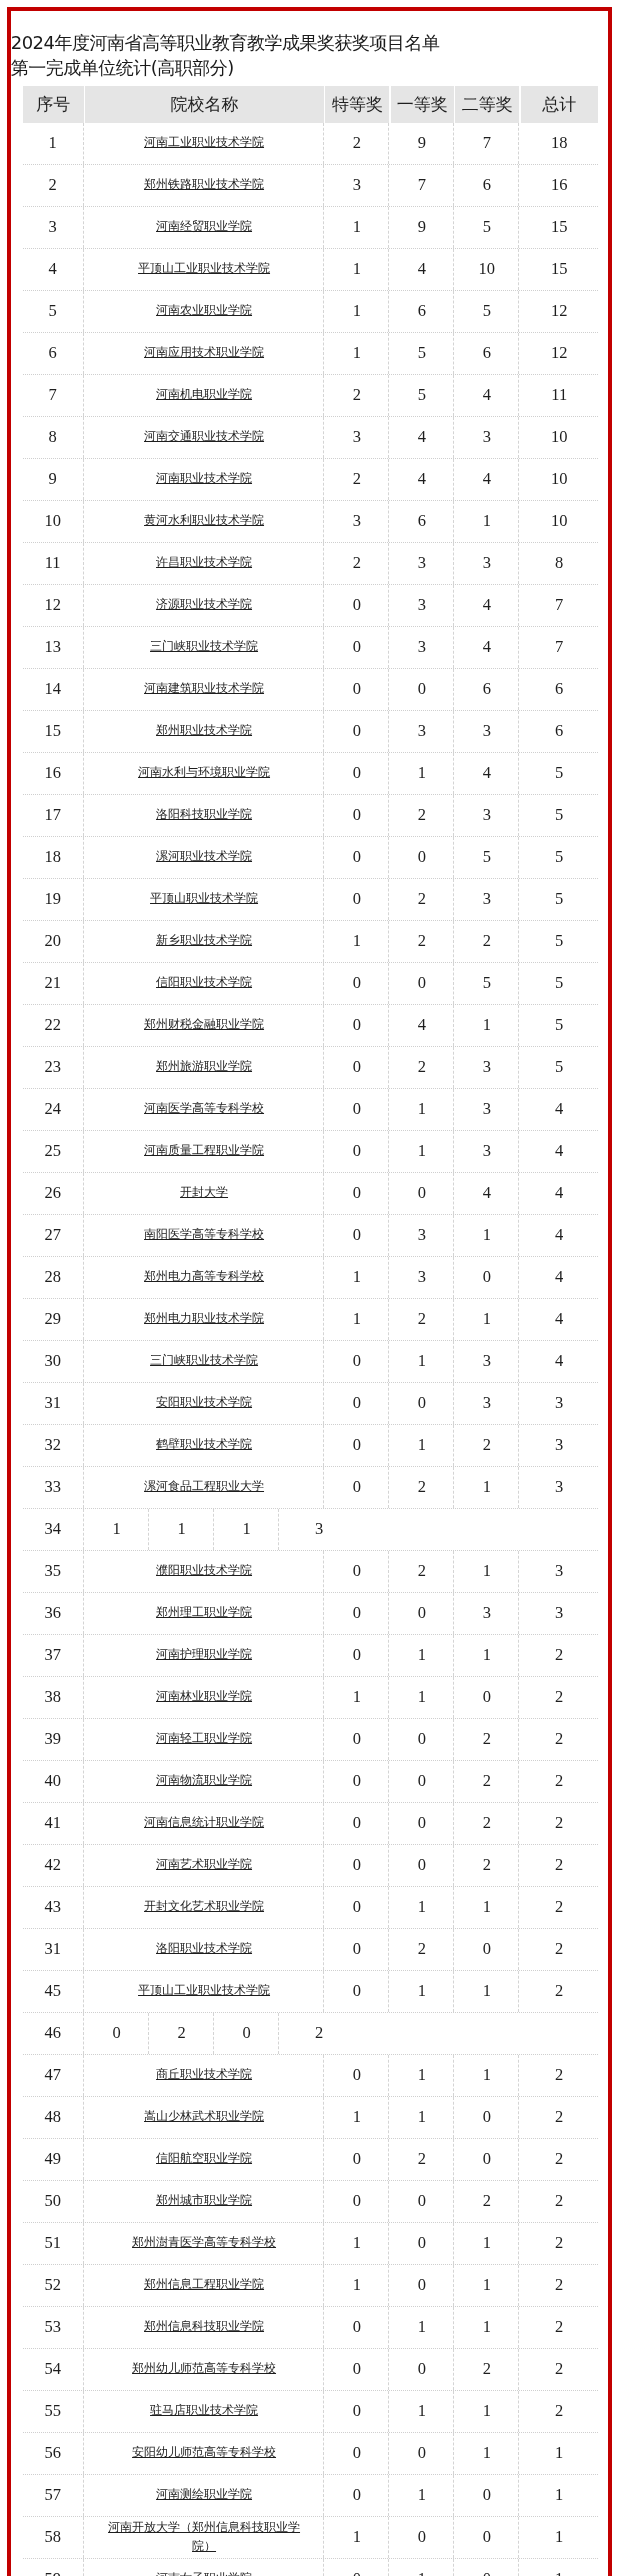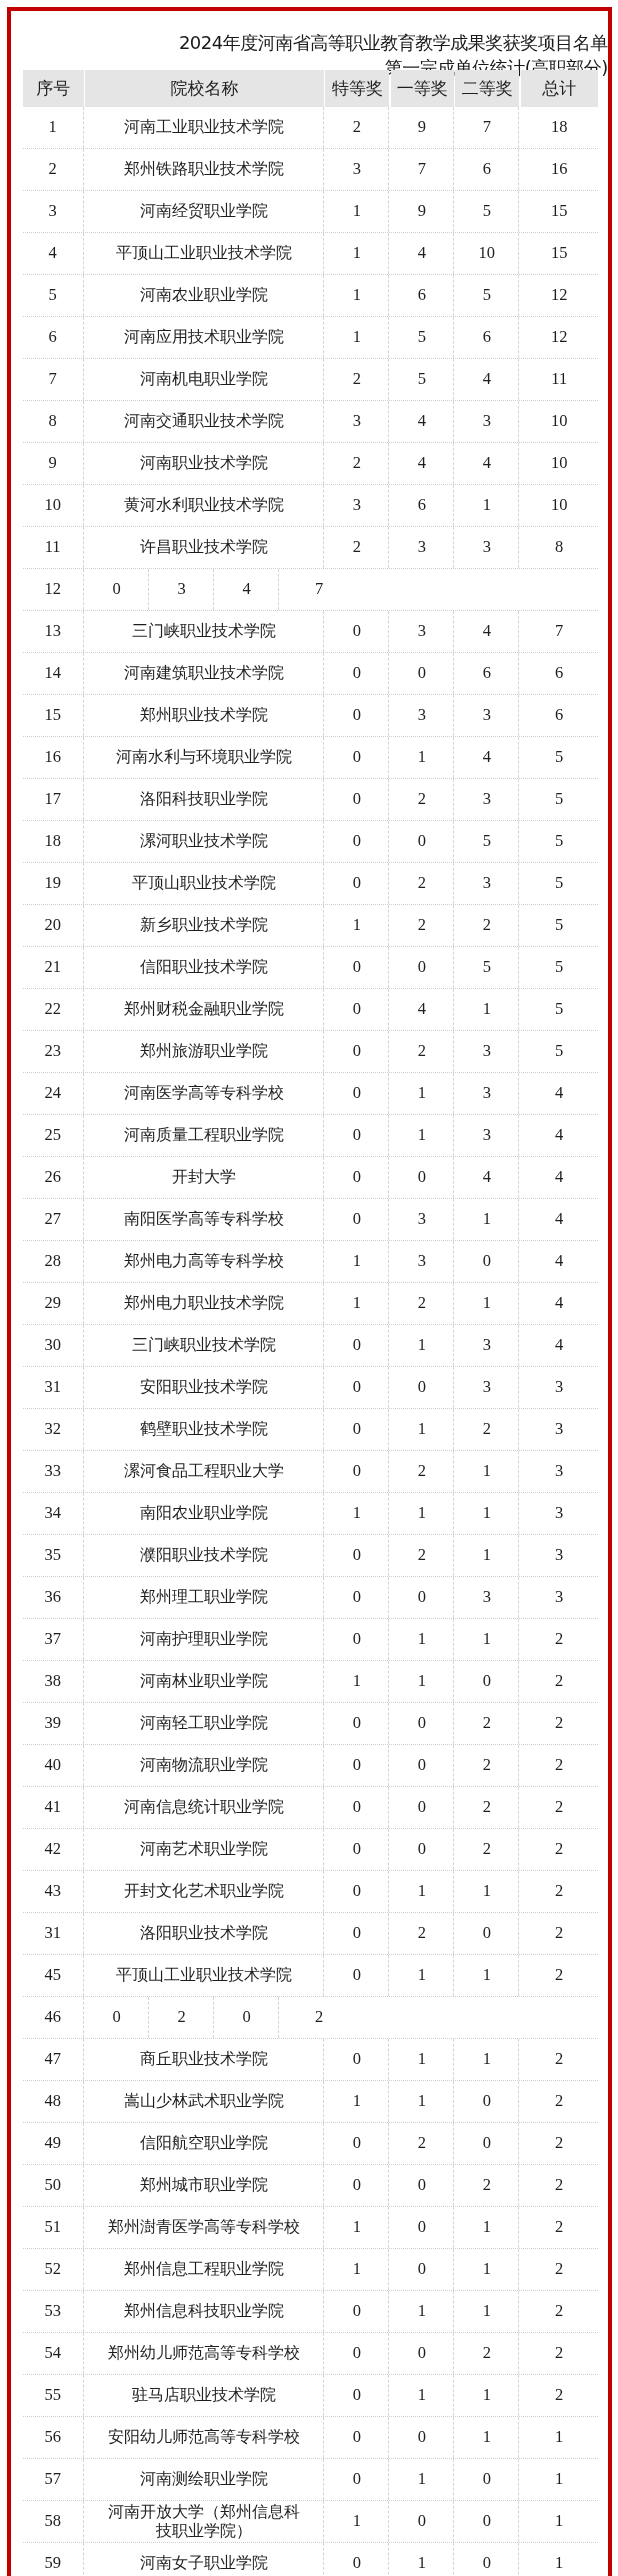--- a/index.html
+++ b/index.html
@@ -2,28 +2,28 @@
 <html style="font-size:8.2px"><head>
 <meta charset="utf-8">
 <style>
   html, body { margin: 0; padding: 0; background: #ffffff; }
   body { width: 618px; height: 2958px; position: relative; overflow: hidden; }
   .frame {
     position: absolute; left: 6.7px; top: 6.7px; width: 597px; height: 2936px;
     border: 4.6px solid #c20000; background: #ffffff;
   }
   .title {
-    position: absolute; left: 0; top: 19.6px; width: 597px; text-align: right;
+    position: absolute; left: 0; top: 19.6px; width: 597px; text-align: left;
     font-family: "DejaVu Sans", "Liberation Sans", sans-serif; font-size: 18px; line-height: 25px;
     color: #1a1a1a; letter-spacing: -0.5px;
   }
   .table {
     position: absolute; left: 12px; top: 59px; width: 575px;
   }
-  .hrow { display: flex; height: 37px; }
+  .hrow { display: flex; height: 37px; margin-top: 16px; }
   .hcell {
     background: #e5e5e5; display: flex; align-items: center; justify-content: center;
     font-family: "DejaVu Sans", "Liberation Sans", sans-serif; font-size: 17px; color: #1f1f1f;
     margin-right: 1.5px; box-sizing: border-box;
   }
   .hcell:last-child { margin-right: 0; text-align: center; }
   .c0 { width: 61px; }
   .c1 { width: 239px; }
   .c2 { width: 64px; }
   .c3 { width: 63px; }
@@ -32,21 +32,21 @@
   .row {
     display: flex; height: 42px; border-bottom: 1px dotted #cfcfcf; box-sizing: border-box;
   }
   .cell {
     display: flex; align-items: center; justify-content: center; text-align: center;
     font-family: "Liberation Serif", "DejaVu Serif", serif; font-size: 16.5px; color: #1e1e1e;
     border-right: 0.5px dashed #d4d4d4; box-sizing: border-box; margin-right: 1.5px;
     line-height: 19.6px;
   }
   .cell:last-child { border-right: none; margin-right: 0; }
-  .cell.name { font-family: "DejaVu Serif", "Liberation Serif", serif; font-size: 16px; padding: 0 20.6px; }
+  .cell.name { font-family: "DejaVu Serif", "Liberation Serif", serif; font-size: 12px; padding: 0 20.6px; text-decoration: underline; }
 </style>
 </head>
 <body>
 
 <div class="frame">
   <div class="title">
     <div>2024年度河南省高等职业教育教学成果奖获奖项目名单</div>
     <div>第一完成单位统计(高职部分)</div>
   </div>
 
@@ -143,20 +143,21 @@
         <div class="row">
           <div class="cell c0">11</div>
           <div class="cell c1 name">许昌职业技术学院</div>
           <div class="cell c2">2</div>
           <div class="cell c3">3</div>
           <div class="cell c4">3</div>
           <div class="cell c5">8</div>
         </div>
         <div class="row">
           <div class="cell c0">12</div>
+          <div class="cell c1 name">济源职业技术学院</div>
           <div class="cell c2">0</div>
           <div class="cell c3">3</div>
           <div class="cell c4">4</div>
           <div class="cell c5">7</div>
         </div>
         <div class="row">
           <div class="cell c0">13</div>
           <div class="cell c1 name">三门峡职业技术学院</div>
           <div class="cell c2">0</div>
           <div class="cell c3">3</div>
@@ -318,21 +319,20 @@
         <div class="row">
           <div class="cell c0">33</div>
           <div class="cell c1 name">漯河食品工程职业大学</div>
           <div class="cell c2">0</div>
           <div class="cell c3">2</div>
           <div class="cell c4">1</div>
           <div class="cell c5">3</div>
         </div>
         <div class="row">
           <div class="cell c0">34</div>
-          <div class="cell c1 name">南阳农业职业学院</div>
           <div class="cell c2">1</div>
           <div class="cell c3">1</div>
           <div class="cell c4">1</div>
           <div class="cell c5">3</div>
         </div>
         <div class="row">
           <div class="cell c0">35</div>
           <div class="cell c1 name">濮阳职业技术学院</div>
           <div class="cell c2">0</div>
           <div class="cell c3">2</div>

